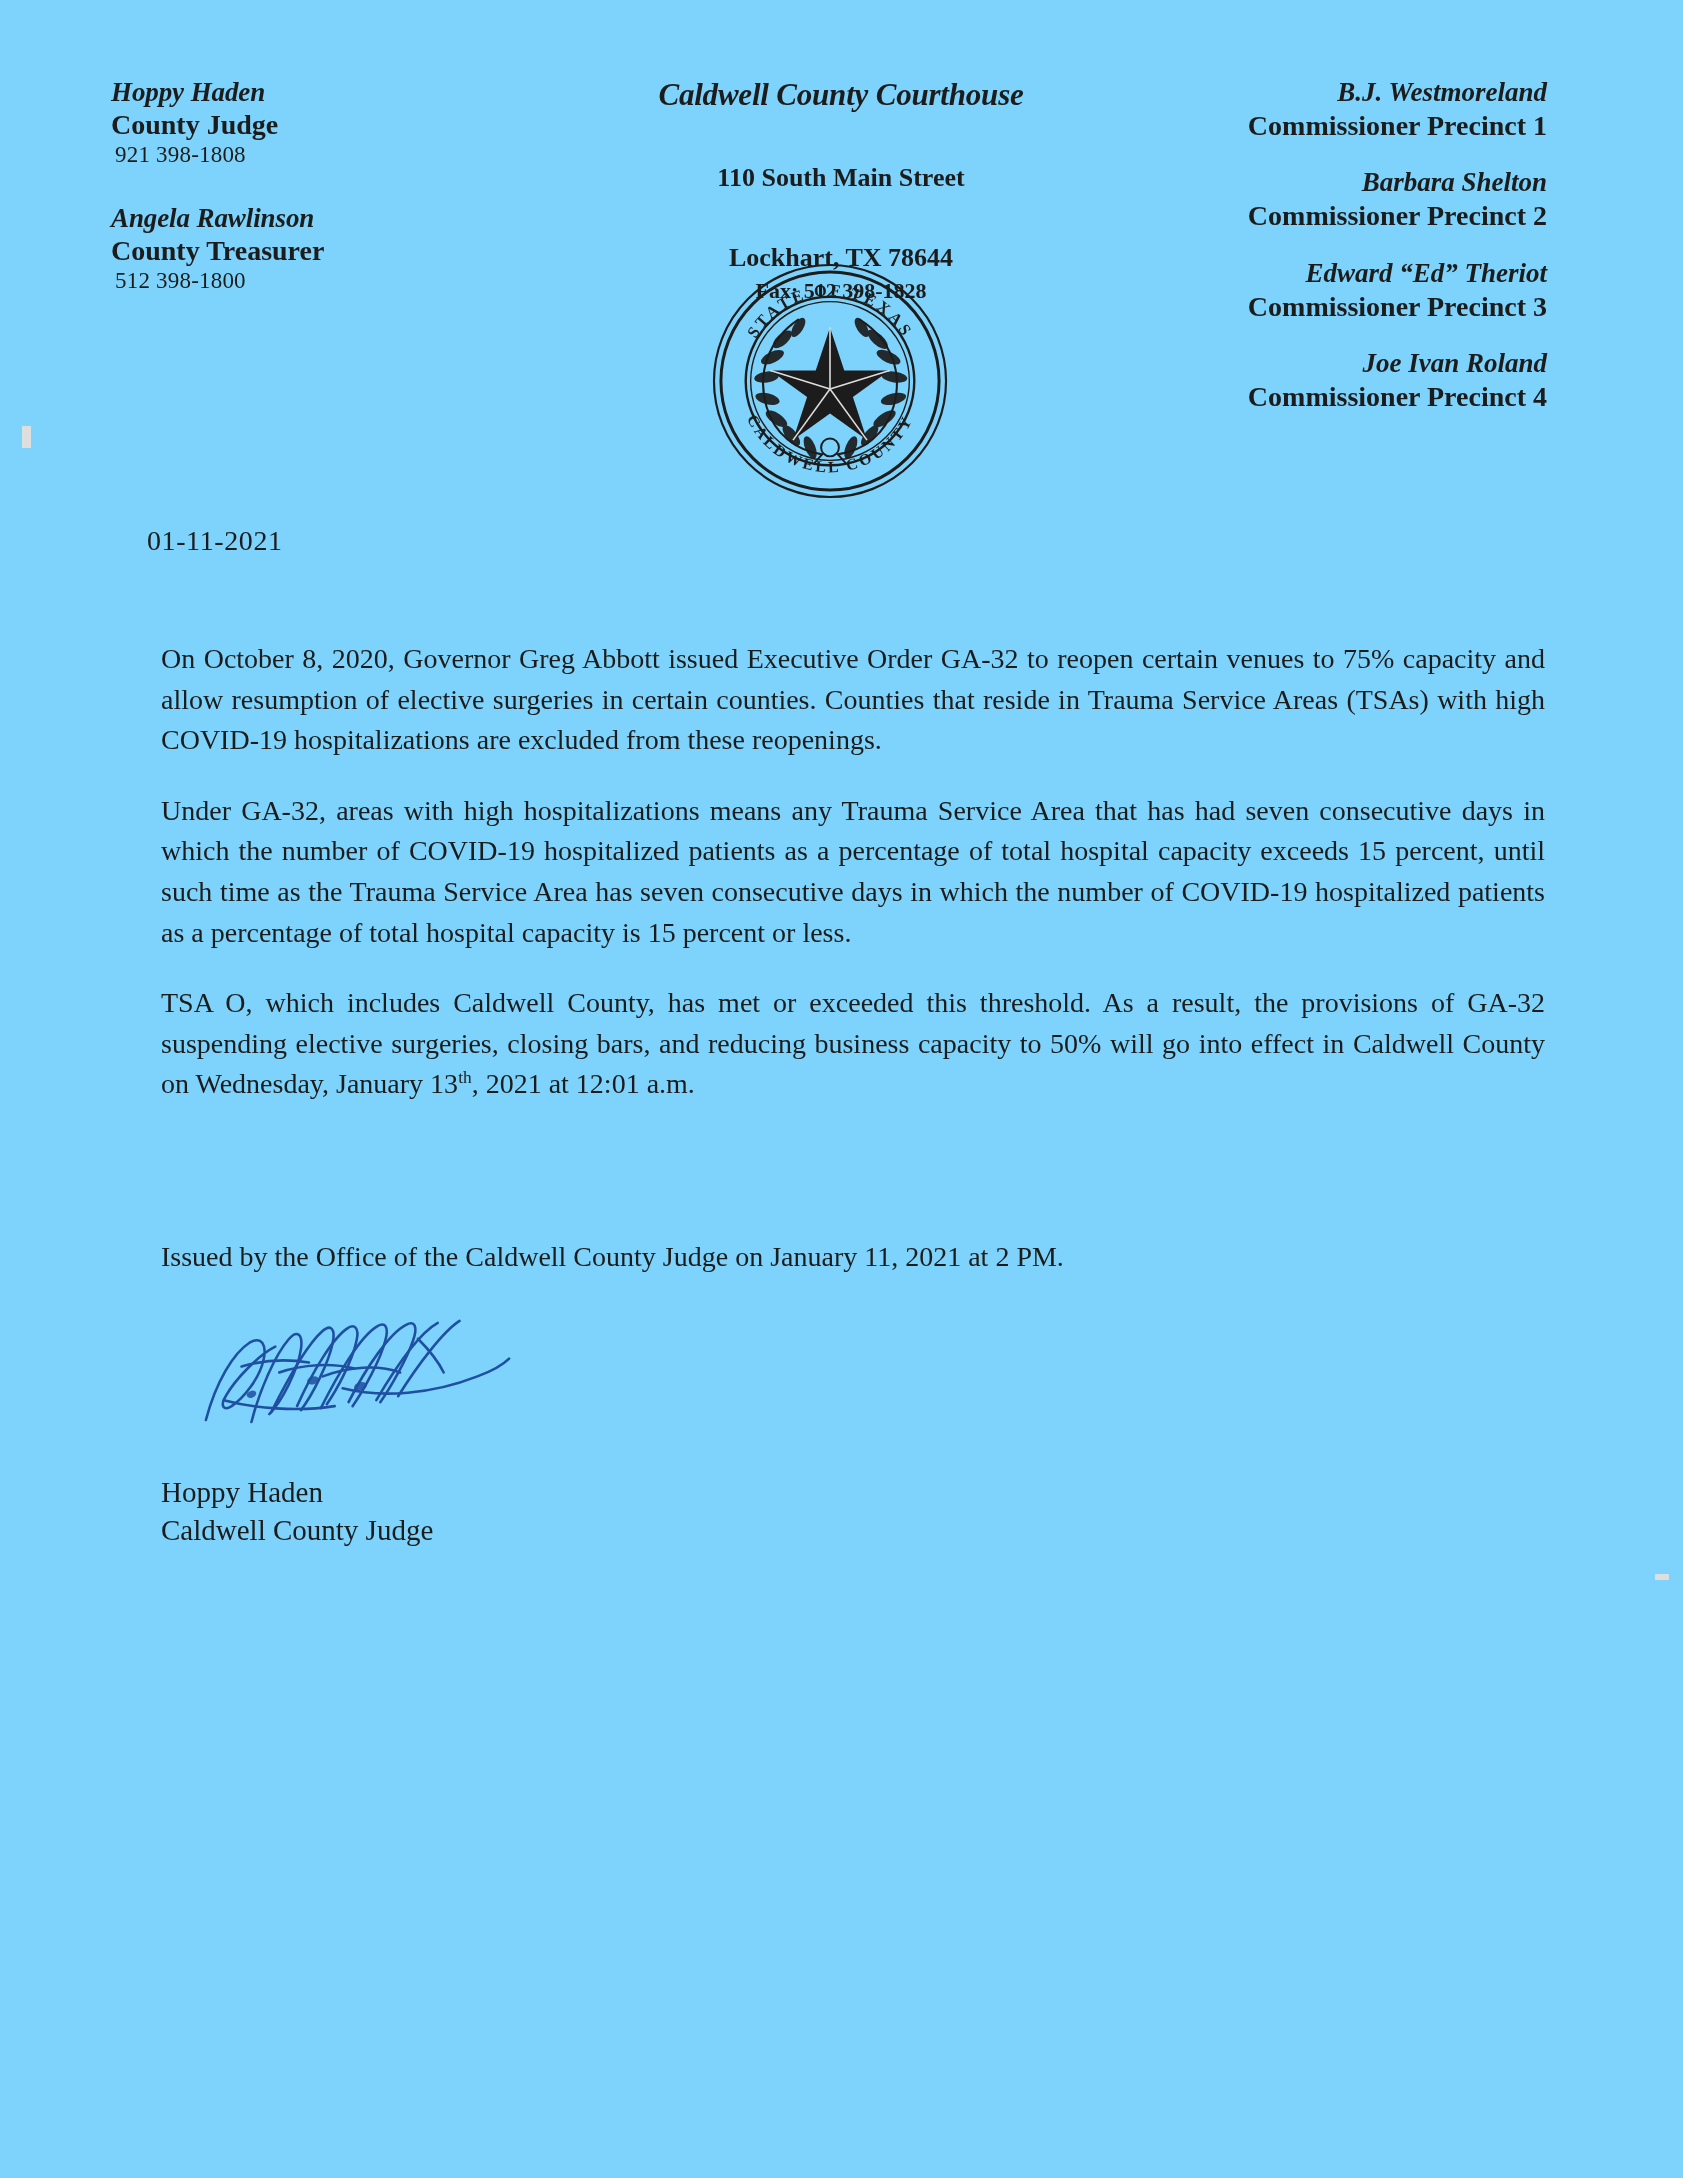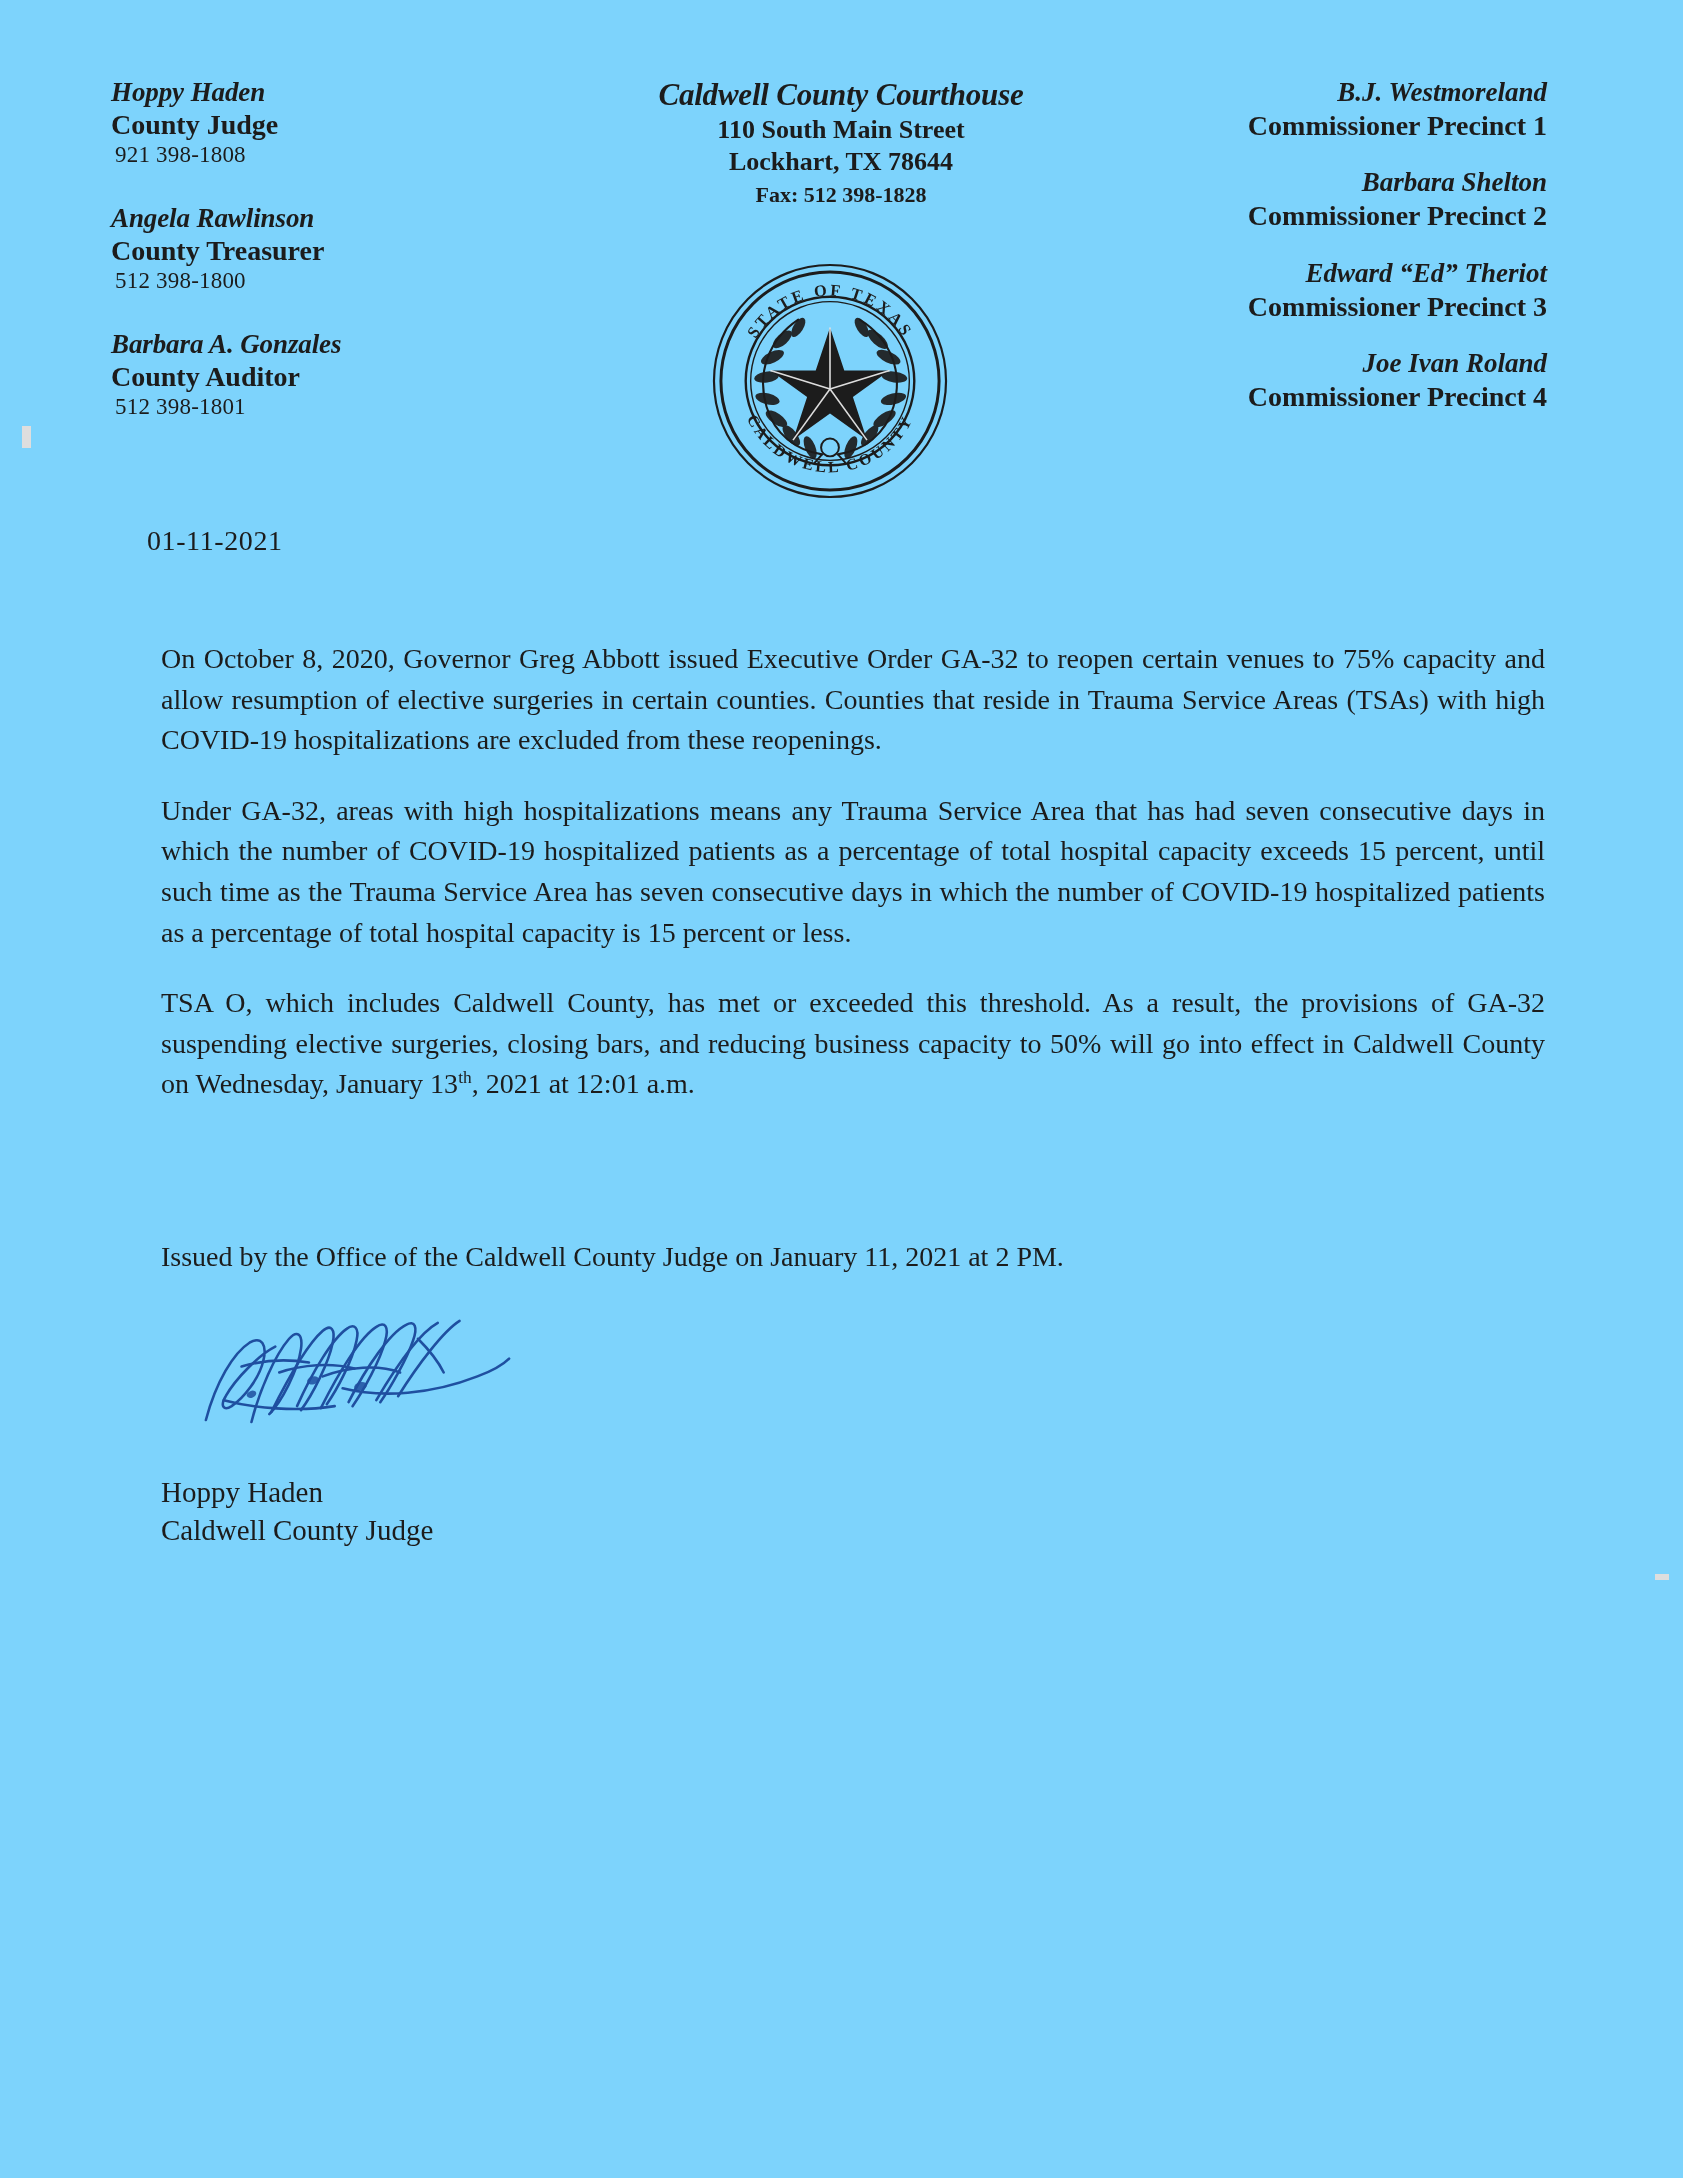--- a/index.html
+++ b/index.html
@@ -82,20 +82,21 @@
     font-style: italic;
     font-weight: bold;
     font-size: 31px;
     line-height: 1.18;
     letter-spacing: -0.2px;
   }
   .ch-line {
     font-weight: bold;
     font-size: 26px;
     line-height: 1.26;
+    margin-top: 48px;
   }
   .ch-fax {
     font-weight: bold;
     font-size: 22px;
     line-height: 1.3;
     margin-top: 2px;
   }
 
   .comm {
     margin-bottom: 25px;
@@ -201,25 +202,20 @@
         <div class="off-title">County Judge</div>
         <div class="off-phone">921 398-1808</div>
       </div>
 
       <div class="official">
         <div class="off-name">Angela Rawlinson</div>
         <div class="off-title">County Treasurer</div>
         <div class="off-phone">512 398-1800</div>
       </div>
 
-      <div class="official">
-        <div class="off-name">Barbara A. Gonzales</div>
-        <div class="off-title">County Auditor</div>
-        <div class="off-phone">512 398-1801</div>
-      </div>
 
     </div>
 
     <div class="col-center">
       <div class="ch-name">Caldwell County Courthouse</div>
       <div class="ch-line">110 South Main Street</div>
       <div class="ch-line">Lockhart, TX 78644</div>
       <div class="ch-fax">Fax: 512 398-1828</div>
     </div>
 

